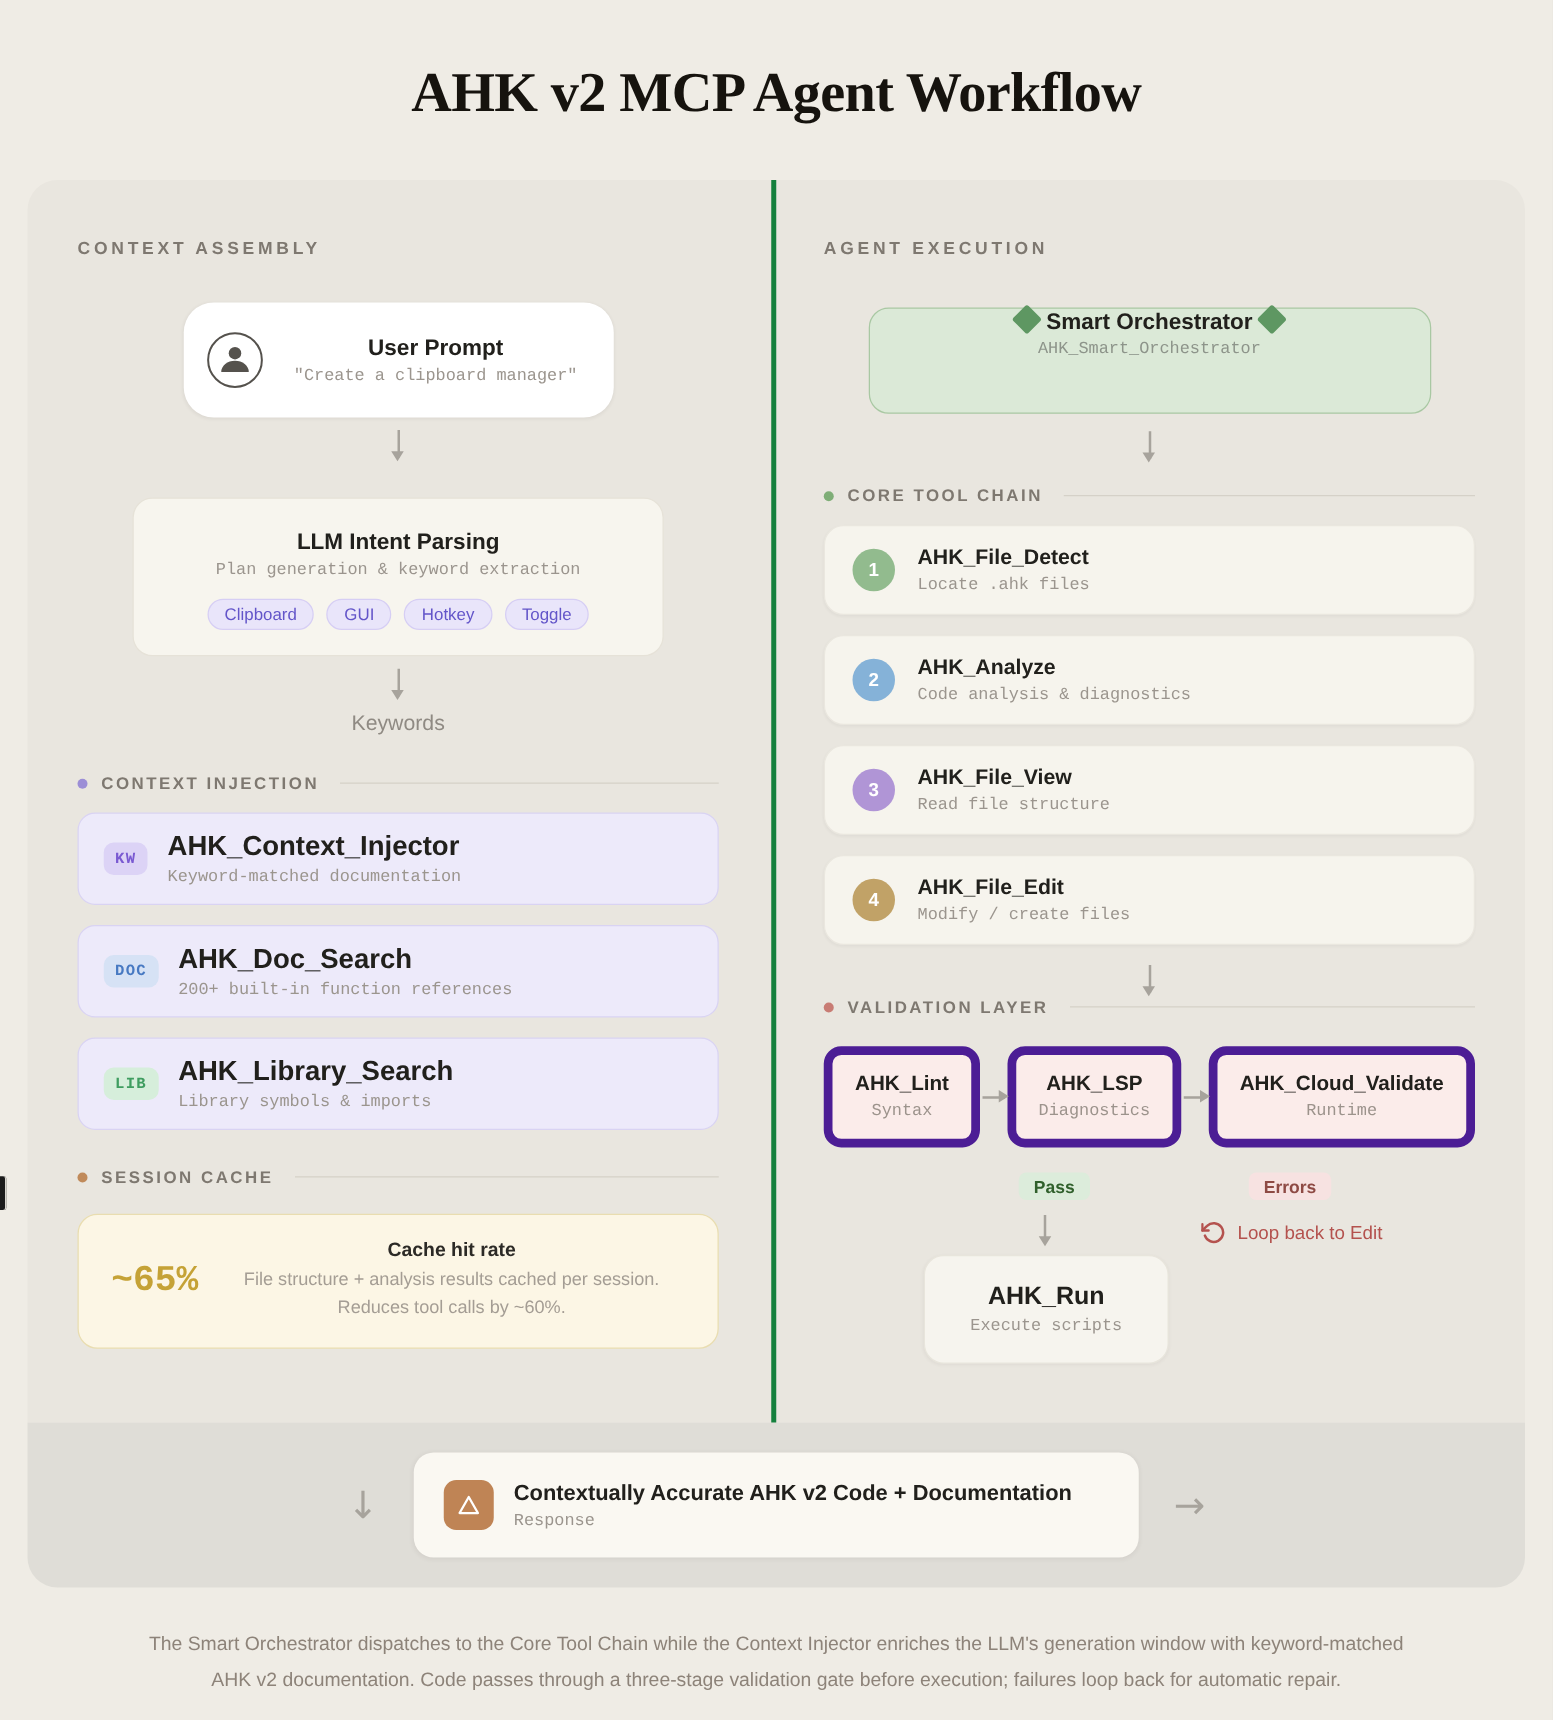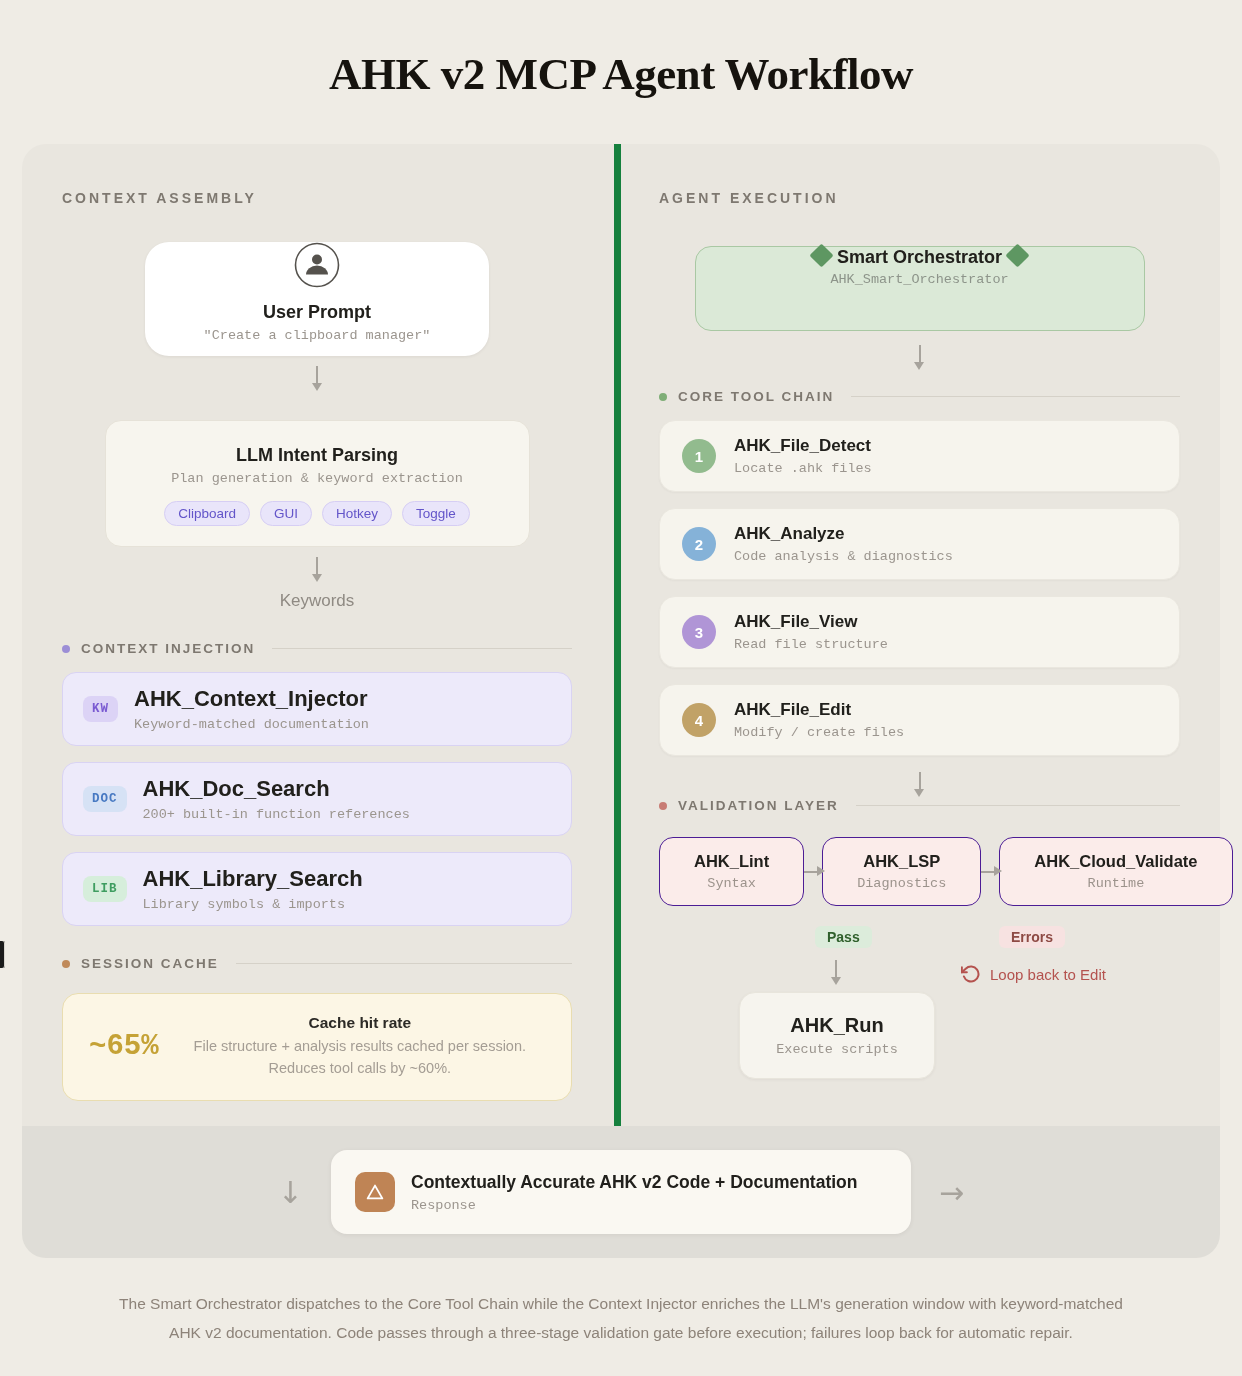--- a/index.html
+++ b/index.html
@@ -24,21 +24,21 @@
     margin-bottom:44px;
   }
 
   .panel {
     margin:0 22px;
     background:#e9e6df;
     border-radius:24px 24px 0 0;
   }
   .columns { display:flex; min-height:958px; }
   .col { width:50%; }
-  .col.left  { padding:46px 42px 0 40px; border-right:7px solid #15803d; }
+  .col.left  { padding:46px 42px 0 40px; border-right:4px solid #15803d; }
   .col.right { padding:46px 40px 0 38px; }
 
   .col-header {
     font-size:14px; font-weight:700; letter-spacing:3px;
     color:#7e7870; text-transform:uppercase;
   }
 
   
   .card-title { font-weight:700; font-size:17px; color:#21201c; }
   .card-sub   { font-size:13.5px; color:#9b958e; margin-top:5px; }
@@ -62,24 +62,24 @@
   .section-header .dot { width:8px; height:8px; border-radius:50%; flex:0 0 auto; }
   .section-header .label { font-size:13.5px; font-weight:700; letter-spacing:2px; color:#7e7870; white-space:nowrap; }
   .section-header .rule { flex:1; height:1px; background:#d5d1c8; margin-left:6px; }
   .dot-purple { background:#9c8ed6; }
   .dot-tan    { background:#c08a5a; }
   .dot-green  { background:#7fae77; }
   .dot-rose   { background:#c87c74; }
 
   
   .user-card {
-    width:344px; height:114px; margin:36px auto 0;
+    width:344px; height:92px; margin:36px auto 0;
     background:#ffffff; border-radius:24px;
     box-shadow:0 1px 3px rgba(60,55,45,.08);
-    display:flex; align-items:center; gap:14px; padding:0 18px;flex-direction:column;
+    display:flex; align-items:center; gap:14px; padding:0 18px;
   }
   .user-card .card-text { flex:1; text-align:center; }
   .user-card .card-title { font-size:18px; }
   .user-icon { width:46px; height:46px; flex:0 0 auto; }
 
   .llm-card {
     width:425px; margin:32px auto 0; padding:24px 18px 20px;
     background:#f7f5ee; border:1px solid #e6e2d8; border-radius:16px;
     text-align:center;
   }
@@ -137,22 +137,22 @@
   .num-circle {
     width:34px; height:34px; border-radius:50%; flex:0 0 auto;
     color:#fff; font-weight:700; font-size:15px;
     display:flex; align-items:center; justify-content:center;
   }
   .num-1 { background:#92bb8e; } .num-2 { background:#85b2d8; }
   .num-3 { background:#b095d6; } .num-4 { background:#c1a267; }
 
   .valid-row { margin-top:24px; display:flex; align-items:center; justify-content:space-between; }
   .valid-card {
-    text-align:center; padding:14px 34px; border-radius:14px;
-    background:#fbecea; border:1px solid #4c1d95;
+    text-align:center; padding:14px 18px; border-radius:14px;
+    background:#fbecea; border:7px solid #4c1d95;
   }
   .valid-card .card-title { font-size:16.5px; }
   .valid-card .card-sub { color:#9c938c; margin-top:5px; }
 
   .valid-bottom { position:relative; height:200px; margin-top:20px; }
   .status-badge { font-size:14px; font-weight:700; padding:3px 12px; border-radius:6px; position:absolute; }
   .badge-pass   { left:156px; top:0; background:#dcecdb; color:#30602c; }
   .badge-errors { left:340px; top:0; background:#f7e2e1; color:#8e4a44; }
   .pass-arrow { position:absolute; left:176px; top:34px; }
   .run-card {

